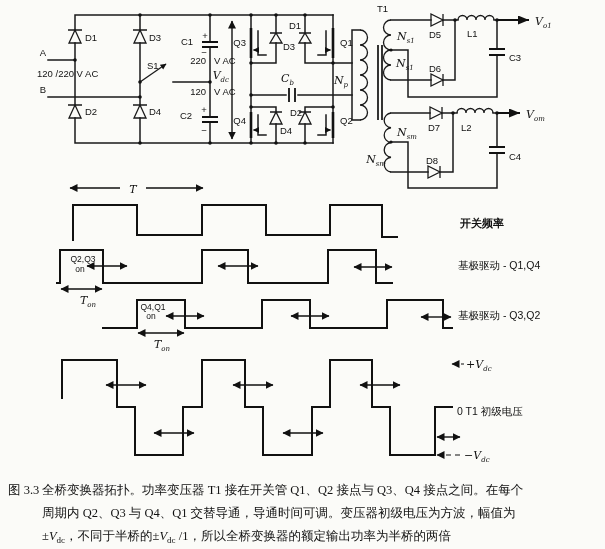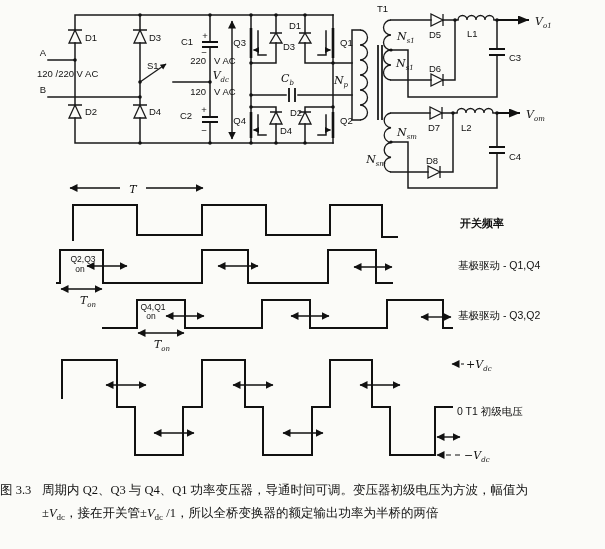--- a/index.html
+++ b/index.html
@@ -19,21 +19,21 @@
   text{fill:#111}
   .lbl {font:9.5px "Liberation Sans",sans-serif}
   .var {font:italic 11px "DejaVu Serif",serif}
   .vsub{font:italic 7px "DejaVu Serif",serif}
   .small{font:8.5px "Liberation Sans",sans-serif}
   .cjk {font:11px "Liberation Sans","DejaVu Sans",sans-serif;font-weight:bold}
   .cjkmix{font:10.5px "Liberation Sans","DejaVu Sans",sans-serif}
   
   .caption{position:absolute;left:0;top:476px;width:605px;
            font:12.5px/23px "Liberation Serif","DejaVu Serif",serif}
-  .fig-no{position:absolute;left:0;top:3px;white-space:nowrap}
+  .fig-no{position:absolute;left:8px;top:3px;white-space:nowrap}
   .cap-lines{margin:3px 8px 0 42px}
   .cap-lines .ln{white-space:nowrap}
   .csub{font-size:9px;vertical-align:-3px}
   .cvar{font-style:italic}
 </style>
 </head>
 <body>
 
 <div class="stage">
 <svg width="605" height="474" viewBox="0 0 605 474">
@@ -214,17 +214,18 @@
     <text class="var" x="466" y="368"><tspan>+</tspan><tspan>V</tspan><tspan class="vsub" dy="2.5">dc</tspan></text>
     <text class="cjkmix" x="457" y="415">0 T1 初级电压</text>
     <line class="dash" x1="437" y1="455" x2="462" y2="455" marker-start="url(#ah)"></line>
     <text class="var" x="464" y="459"><tspan>−</tspan><tspan>V</tspan><tspan class="vsub" dy="2.5">dc</tspan></text>
   </g>
 </svg>
 
 <div class="caption">
   <span class="fig-no">图 3.3</span>
   <div class="cap-lines">
-    <div class="ln">周期内 Q2、Q3 与 Q4、Q1 功率变压器，导通时间可调。变压器初级电压为方波，幅值为</div>
-    <div class="ln"><span>±</span><span class="cvar">V</span><span class="csub">dc</span><span>，接在开关管±</span><span class="cvar">V</span><span class="csub">dc</span><span> /1，所以全桥变换器的额定输出功率为半桥的两倍</span></div>
+    <div class="ln">全桥变换器拓扑。功率变压器 T1 接在开关管 Q1、Q2 接点与 Q3、Q4 接点之间。在每个</div>
+    <div class="ln">周期内 Q2、Q3 与 Q4、Q1 交替导通，导通时间可调。变压器初级电压为方波，幅值为</div>
+    <div class="ln"><span>±</span><span class="cvar">V</span><span class="csub">dc</span><span>，不同于半桥的±</span><span class="cvar">V</span><span class="csub">dc</span><span> /1，所以全桥变换器的额定输出功率为半桥的两倍</span></div>
   </div>
 </div>
 </div>
 
 </body></html>

